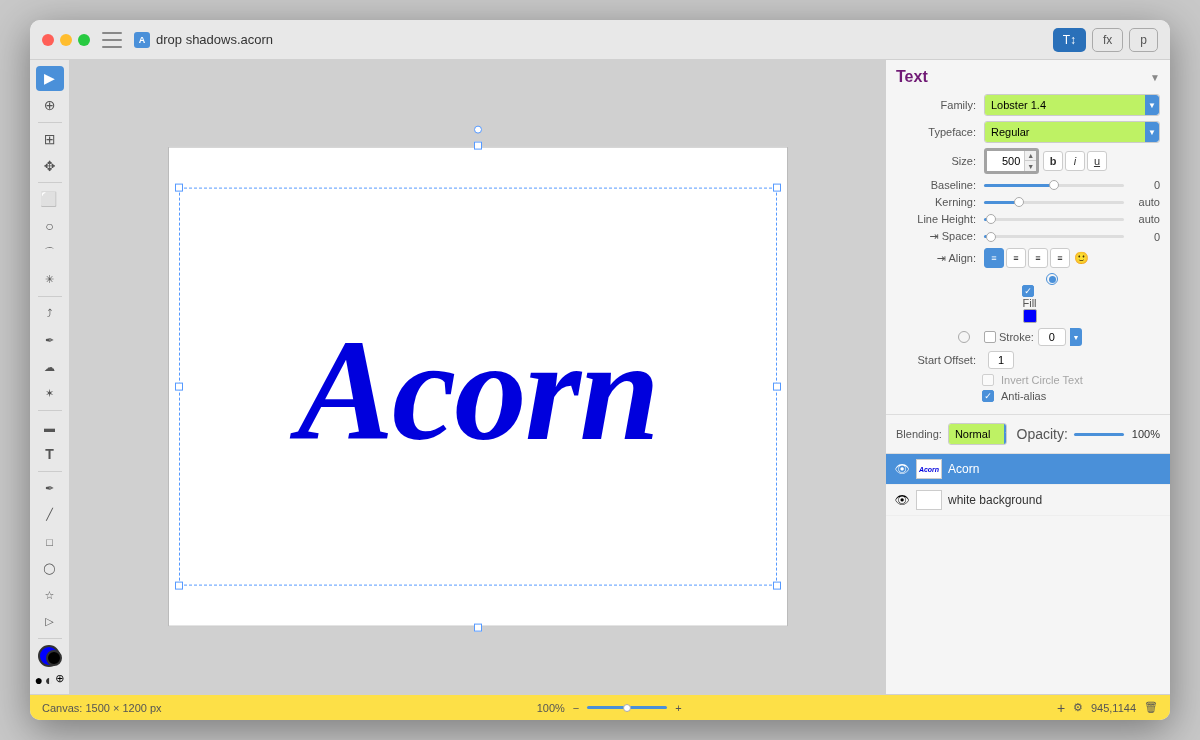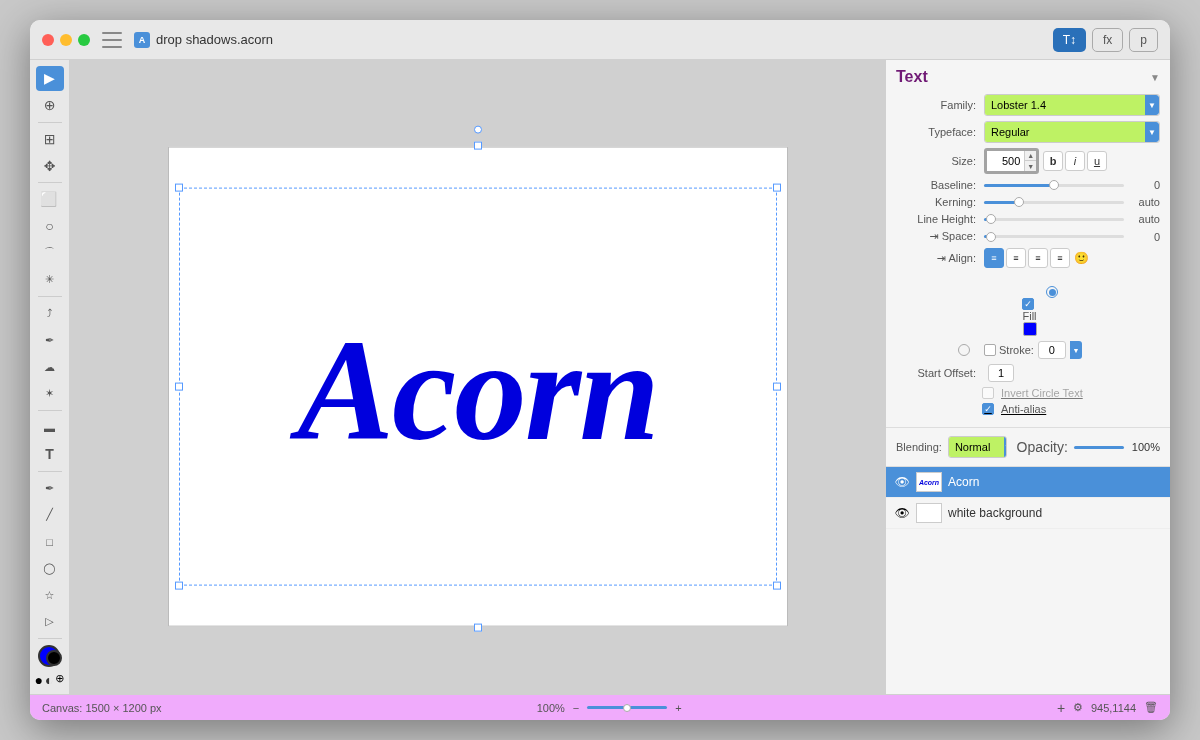--- a/index.html
+++ b/index.html
@@ -286,21 +286,21 @@
       top: 50%; transform: translate(-50%,-50%);
       width: 10px; height: 10px;
       background: white; border: 1px solid #aaa;
       border-radius: 50%; cursor: pointer;
     }
     .slider-value {
       width: 30px; text-align: right; margin-left: 6px;
       color: #555; font-size: 11px;
     }
     .align-row {
-      display: flex; align-items: center; margin-bottom: 18px;
+      display: flex; align-items: center; margin-bottom: 5px;
     }
     .align-label {
       width: 80px; text-align: right; margin-right: 8px;
       color: #555; font-size: 11px;
     }
     .align-btns {
       display: flex; gap: 2px;
     }
     .align-btn {
       width: 20px; height: 20px;
@@ -400,21 +400,21 @@
       background: white;
       overflow: hidden;
     }
     .layer-name {
       font-size: 12px; color: #333; flex: 1;
     }
     .layer-item.active .layer-name { color: white; }
     
     .status-bar {
       height: 26px;
-      background: #f0abfc;
+      background: #fde047;
       border-top: 1px solid #d0d0d0;
       display: flex; align-items: center;
       padding: 0 12px;
       font-size: 11px; color: #555;
       flex-shrink: 0;
     }
     .status-center {
       flex: 1; display: flex; align-items: center; justify-content: center; gap: 8px;
     }
     .zoom-slider {
@@ -427,21 +427,21 @@
       font-size: 11px; color: #555; margin-left: 3px;
     }
     .offset-field {
       width: 26px; height: 18px;
       border: 1px solid #ccc; border-radius: 3px;
       background: white; font-size: 11px;
       display: flex; align-items: center; justify-content: center;
       margin-left: 4px;
     }
     .check-row {
-      display: flex; align-items: center; margin-bottom: 4px; padding-left: 86px; text-decoration: underline;
+      display: flex; align-items: center; margin-bottom: 4px; padding-left: 86px;
     }
     .check-row .checkbox { margin-right: 4px; }
   </style>
 </head>
 <body>
 
 <div class="window">
 
   <div class="titlebar">
     <div class="traffic-lights">

